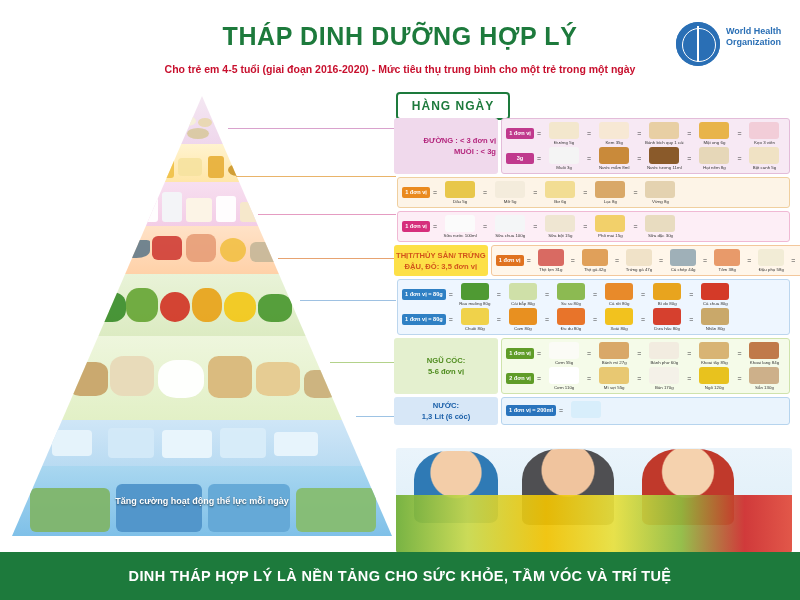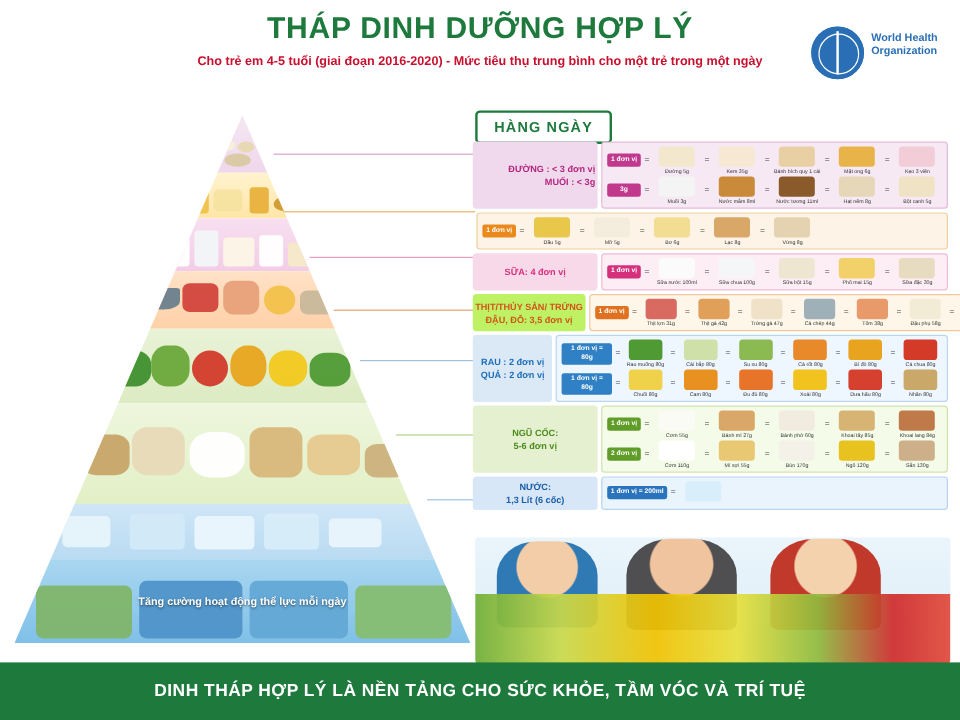--- a/index.html
+++ b/index.html
@@ -17,21 +17,21 @@
   .logo-left .ln{font-size:7.5px;font-weight:bold;color:#1f3f8f;letter-spacing:.3px;line-height:10px;}
   .vdd-mark{margin:3px auto 0;width:48px;height:34px;position:relative;}
   .vdd-mark .c1{position:absolute;left:0;top:0;width:48px;height:26px;
      background:#e3131b;border-radius:50% 50% 46% 46%/60% 60% 40% 40%;
      clip-path:polygon(0 0,100% 0,100% 60%,50% 100%,0 60%);}
   .vdd-mark .c2{position:absolute;left:15px;top:4px;width:18px;height:16px;background:#fff;border-radius:50%;}
   .vdd-mark .c3{position:absolute;left:19px;top:7px;width:10px;height:10px;background:#e3131b;border-radius:50%;}
   .vdd-text{font-size:13px;font-weight:bold;color:#e3131b;letter-spacing:1px;margin-top:1px;}
 
   .title{position:absolute;left:150px;top:10px;width:500px;text-align:center;}
-  .title h1{margin:0;font-size:25px;font-weight:bold;color:#1d7a3c;letter-spacing:.6px;}
+  .title h1{margin:12px;font-size:25px;font-weight:bold;color:#1d7a3c;letter-spacing:.6px;}
   .title .sub{margin-top:6px;font-size:10.5px;font-weight:bold;color:#c8102e;}
 
   .who{position:absolute;right:14px;top:22px;width:110px;}
   .who .globe{position:absolute;left:0;top:0;width:44px;height:44px;border-radius:50%;
     background:#2a6fb5;box-shadow:inset 0 0 0 2px #2a6fb5;}
   .who .globe:before{content:"";position:absolute;left:6px;top:6px;width:32px;height:32px;border-radius:50%;
     border:1.5px solid #ffffff;}
   .who .globe:after{content:"";position:absolute;left:21px;top:4px;width:1.5px;height:36px;background:#fff;}
   .who .wtxt{position:absolute;left:50px;top:4px;font-size:9px;font-weight:bold;color:#2a6fb5;line-height:11px;}
 
@@ -85,21 +85,21 @@
   .u-sugar{background:#c0398d;}
 
   .lab-fat{background:#fde9cf;} .lab-fat .l1{color:#e07b17;}
   .body-fat{background:#fdf4e7;border:1px solid #f0cf9f;}
   .u-fat{background:#ea8a1e;}
 
   .lab-milk{background:#f7d9ea;} .lab-milk .l1{color:#d62f7c;}
   .body-milk{background:#fdeef6;border:1px solid #f0b9d4;}
   .u-milk{background:#d62f7c;}
 
-  .lab-meat{background:#bef264;} .lab-meat .l1{color:#d2541b;} .lab-meat .l2{color:#d2541b;}
+  .lab-meat{background:#fde047;} .lab-meat .l1{color:#d2541b;} .lab-meat .l2{color:#d2541b;}
   .body-meat{background:#fff6ea;border:1px solid #f3c79b;}
   .u-meat{background:#e0721f;}
 
   .lab-veg{background:#dbe9f7;} .lab-veg .l1{color:#1d6fb8;} .lab-veg .l2{color:#1d6fb8;}
   .body-veg{background:#eef6ff;border:1px solid #bcd6ee;}
   .u-veg{background:#2f80c4;}
 
   .lab-grain{background:#e4f0cf;} .lab-grain .l1{color:#4f8c1f;} .lab-grain .l2{color:#4f8c1f;}
   .body-grain{background:#f5fbe9;border:1px solid #cfe3ac;}
   .u-grain{background:#5f9c28;}
@@ -315,23 +315,20 @@
           <span class="eq">=</span>
           <div class="item">
               <div class="ic" style="background:#e4d2b0"></div>
               <div class="cap">Vừng 8g</div>
             </div>
         </div>
       </div>
     </div>
 
     <div class="row">
-      <div class="rlabel lab-milk">
-        <div class="l1">SỮA: 4 đơn vị</div>
-      </div>
       <div class="rbody body-milk">
         <div class="subrow">
           <span class="unit u-milk">1 đơn vị</span>
           <span class="eq">=</span>
           <div class="item">
               <div class="ic" style="background:#fbfbfb"></div>
               <div class="cap">Sữa nước 100ml</div>
             </div>
           <span class="eq">=</span>
           <div class="item">
@@ -395,24 +392,20 @@
               <div class="ic" style="width:26px;background:#f2ecd6"></div>
               <div class="cap">Đậu phụ 58g</div>
             </div>
           <span class="eq">=</span>
           <div class="item" style="width:34px"></div>
         </div>
       </div>
     </div>
 
     <div class="row">
-      <div class="rlabel lab-veg">
-        <div class="l1">RAU : 2 đơn vị</div>
-        <div class="l2">QUẢ : 2 đơn vị</div>
-      </div>
       <div class="rbody body-veg">
         <div class="subrow">
           <span class="unit u-veg">1 đơn vị = 80g</span>
           <span class="eq">=</span>
           <div class="item" style="width:38px">
               <div class="ic" style="width:28px;background:#4f9a33"></div>
               <div class="cap">Rau muống 80g</div>
             </div>
           <span class="eq">=</span>
           <div class="item" style="width:38px">

